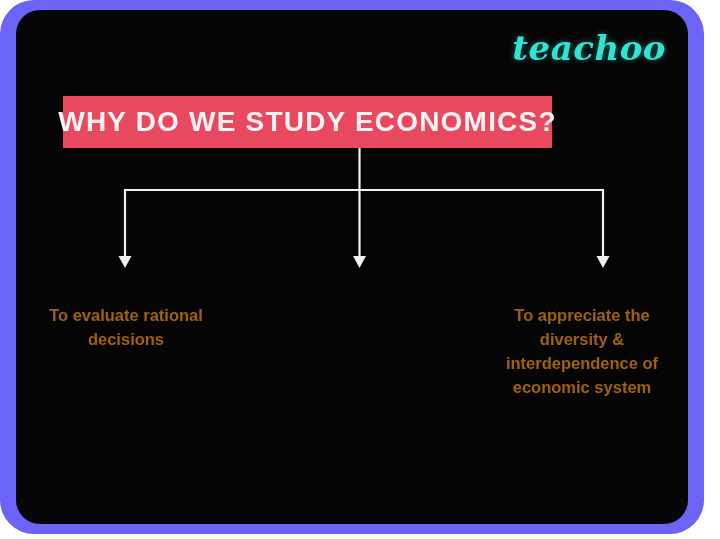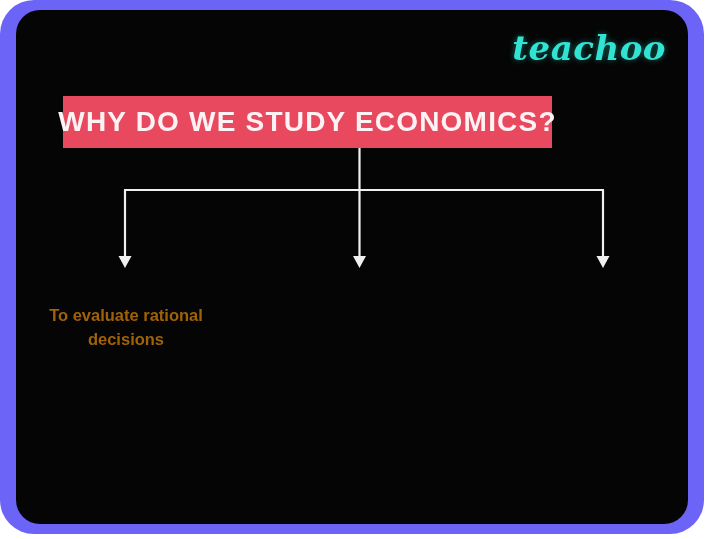--- a/index.html
+++ b/index.html
@@ -138,17 +138,18 @@
 
         <line x1="587" y1="180" x2="587" y2="248" stroke="#f0f0f0" stroke-width="2.2"></line>
 
         <polygon points="109,258 102.5,246 115.5,246" fill="#f0f0f0"></polygon>
         <polygon points="343.5,258 337,246 350,246" fill="#f0f0f0"></polygon>
         <polygon points="587,258 580.5,246 593.5,246" fill="#f0f0f0"></polygon>
       </svg>
 
       <div id="leaves">
         <div class="leaf leaf-1">To evaluate rational decisions</div>
+        <div class="leaf leaf-3">To appreciate the diversity &amp; interdependence  of economic system</div>
       </div>
 
     </div>
   </div>
 </div>
 
 </body></html>

